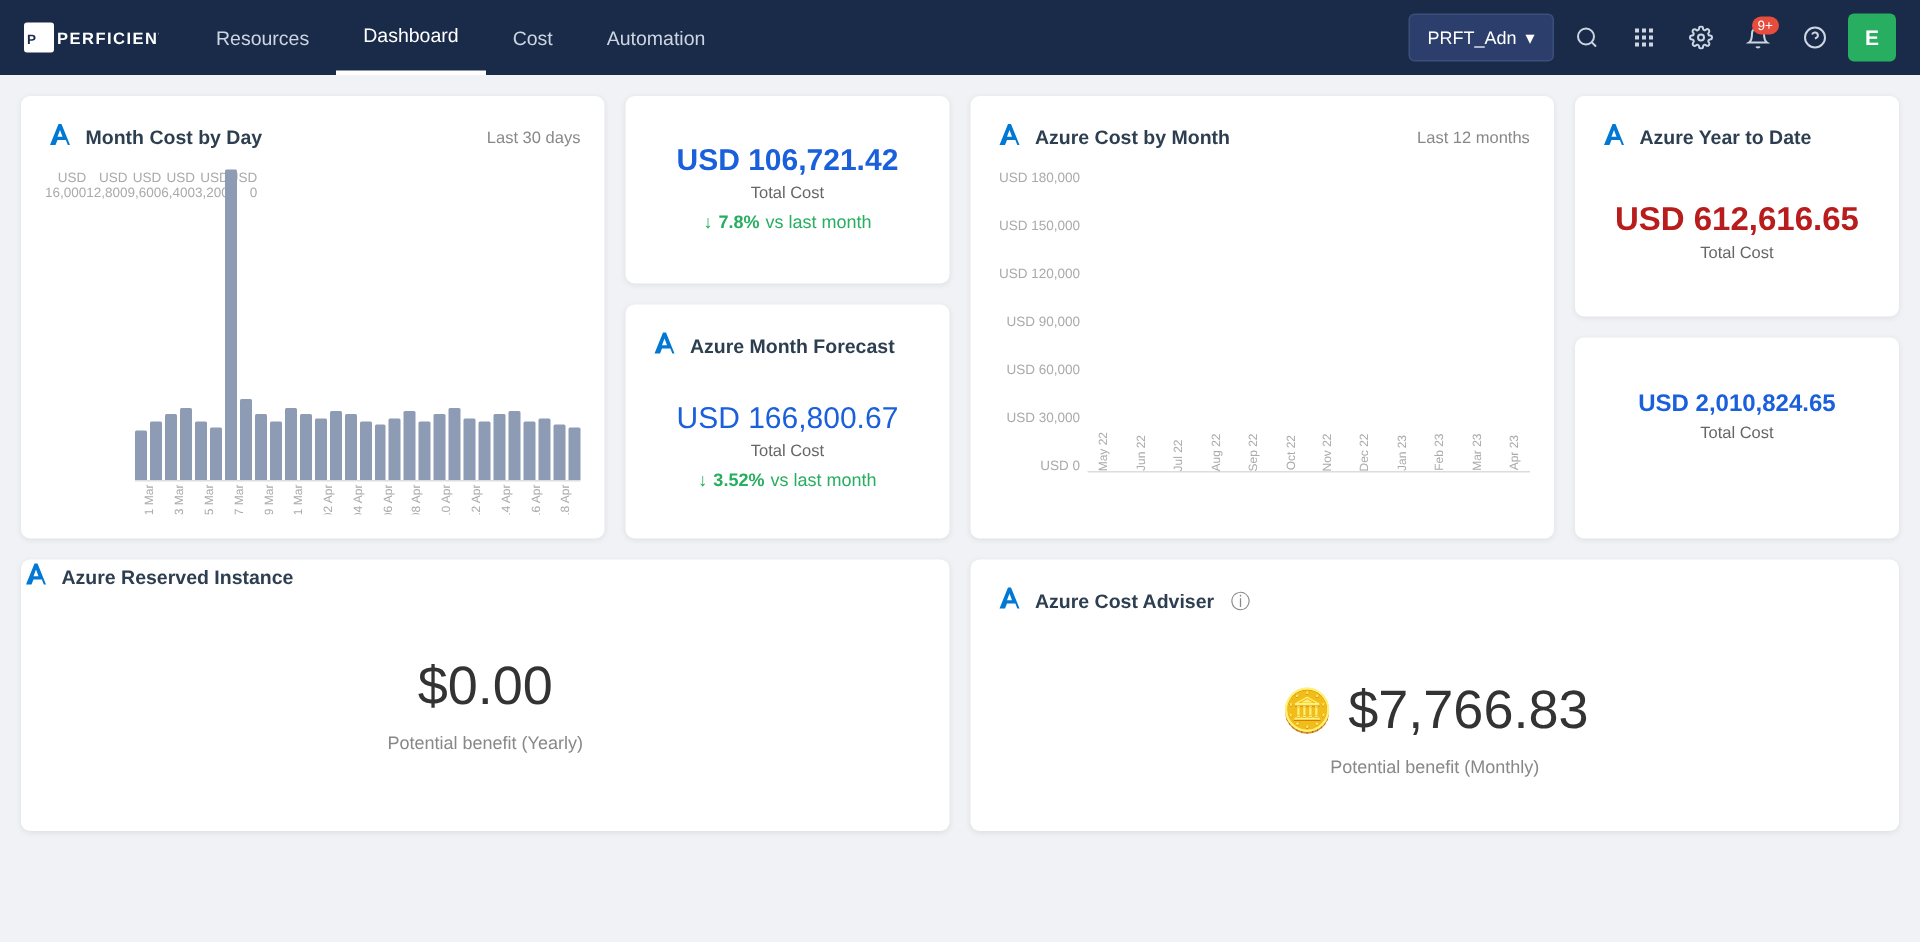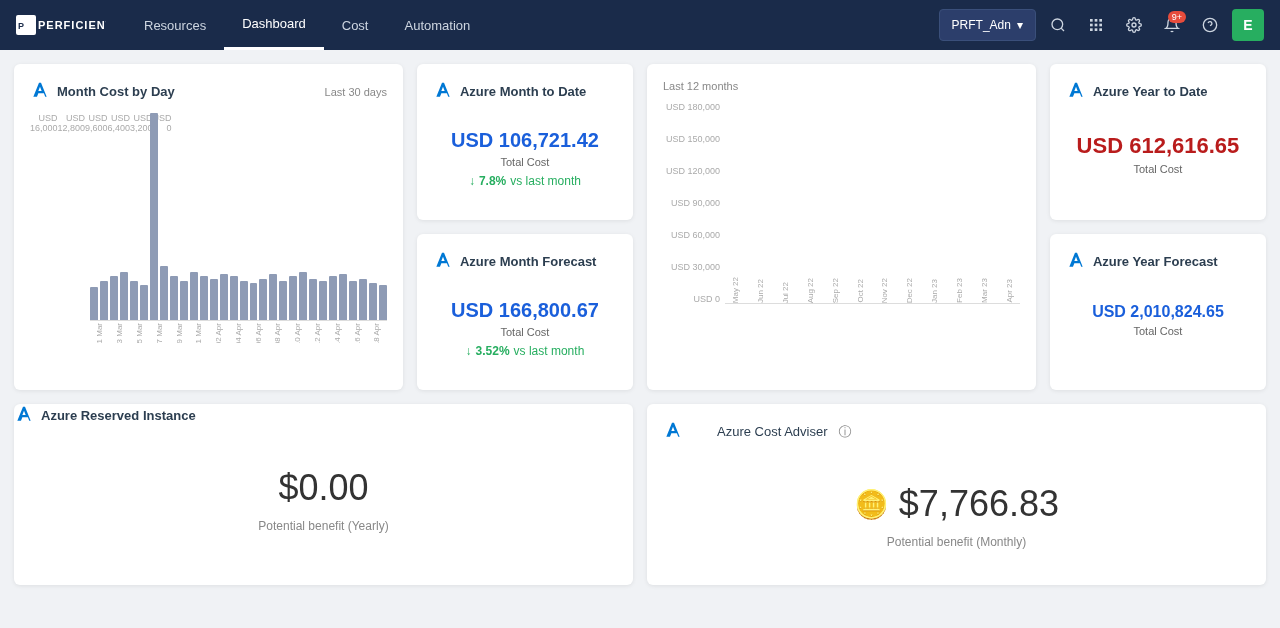--- a/index.html
+++ b/index.html
@@ -253,29 +253,20 @@
           <span style="font-size:8px;color:#aaa;writing-mode:vertical-rl;transform:rotate(180deg);white-space:nowrap;">10 Apr</span>
           <span style="font-size:8px;color:#aaa;writing-mode:vertical-rl;transform:rotate(180deg);white-space:nowrap;">12 Apr</span>
           <span style="font-size:8px;color:#aaa;writing-mode:vertical-rl;transform:rotate(180deg);white-space:nowrap;">14 Apr</span>
           <span style="font-size:8px;color:#aaa;writing-mode:vertical-rl;transform:rotate(180deg);white-space:nowrap;">16 Apr</span>
           <span style="font-size:8px;color:#aaa;writing-mode:vertical-rl;transform:rotate(180deg);white-space:nowrap;">18 Apr</span>
     </div>
   </div>
 </div>
     <div style="grid-area: 1 / 2; display: flex; flex-direction: column; gap: 14px;">
       <div class="card" style="background: rgb(255, 255, 255); border-radius: 6px; padding: 16px; box-shadow: rgba(0, 0, 0, 0.08) 0px 1px 4px; flex: 1 1 0%;">
-        <div style="display:flex;align-items:center;justify-content:space-between;margin-bottom:10px;">
-    <div style="display:flex;align-items:center;gap:7px;">
-      <span><svg width="20" height="20" viewBox="0 0 18 18" fill="none">
-                <path d="M8.1 2.4L3 15h3.3l1.2-3h5l1.2 3H15L9.9 2.4H8.1zm-.6 7.6l1.5-4 1.5 4H7.5z" fill="#0078d4"></path>
-              </svg></span>
-      <span style="font-size:13px;font-weight:600;color:#2c3e50;">Azure Month to Date</span>
-    </div>
-
-  </div>
   <div style="text-align:center;padding:16px 8px;">
     <div style="font-size:20px;font-weight:700;color:#1a5fdb;">USD 106,721.42</div>
     <div style="font-size:11px;color:#666;margin-top:4px;">Total Cost</div>
     <div style="font-size:12px;color:#27ae60;display:flex;align-items:center;justify-content:center;gap:4px;margin-top:6px;">
       <span>↓</span>
       <strong>7.8%</strong>
       <span>vs last month</span>
     </div>
   </div>
 </div>
@@ -283,32 +274,38 @@
         <div style="display:flex;align-items:center;justify-content:space-between;margin-bottom:10px;">
     <div style="display:flex;align-items:center;gap:7px;justify-content:center;">
       <span><svg width="20" height="20" viewBox="0 0 18 18" fill="none">
                 <path d="M8.1 2.4L3 15h3.3l1.2-3h5l1.2 3H15L9.9 2.4H8.1zm-.6 7.6l1.5-4 1.5 4H7.5z" fill="#0078d4"></path>
               </svg></span>
       <span style="font-size:13px;font-weight:600;color:#2c3e50;">Azure Month Forecast</span>
     </div>
 
   </div>
   <div style="text-align:center;padding:16px 8px;">
-    <div style="font-size:20px;font-weight:700;color:#1a5fdb;">USD 166,800.67</div>
+    <div style="font-size:20px;font-weight:400;color:#1a5fdb;">USD 166,800.67</div>
     <div style="font-size:11px;color:#666;margin-top:4px;">Total Cost</div>
     <div style="font-size:12px;color:#27ae60;display:flex;align-items:center;justify-content:center;gap:4px;margin-top:6px;">
       <span>↓</span>
       <strong>3.52%</strong>
       <span>vs last month</span>
     </div>
   </div>
 </div>
     </div>
     <div class="card" style="grid-area: 1 / 3; background: rgb(255, 255, 255); border-radius: 6px; padding: 16px; box-shadow: rgba(0, 0, 0, 0.08) 0px 1px 4px;">
       <div style="display:flex;align-items:center;justify-content:space-between;margin-bottom:10px;">
+    <div style="display:flex;align-items:center;gap:7px;">
+      <span><svg width="20" height="20" viewBox="0 0 18 18" fill="none">
+              <path d="M8.1 2.4L3 15h3.3l1.2-3h5l1.2 3H15L9.9 2.4H8.1zm-.6 7.6l1.5-4 1.5 4H7.5z" fill="#0078d4"></path>
+            </svg></span>
+      <span style="font-size:13px;font-weight:600;color:#2c3e50;">Azure Cost by Month</span>
+    </div>
     <span style="font-size:11px;color:#888;">Last 12 months</span>
   </div>
   <div style="position:relative;height:230px;">
     <div style="position:absolute;left:0;top:0;bottom:28px;width:60px;display:flex;flex-direction:column;justify-content:space-between;font-size:9px;color:#aaa;text-align:right;padding-right:3px;">
       <span>USD 180,000</span>
           <span>USD 150,000</span>
           <span>USD 120,000</span>
           <span>USD 90,000</span>
           <span>USD 60,000</span>
           <span>USD 30,000</span>
@@ -376,29 +373,20 @@
       <span style="font-size:13px;font-weight:600;color:#2c3e50;">Azure Year to Date</span>
     </div>
 
   </div>
   <div style="text-align:center;padding:20px 8px;">
     <div style="font-size:22px;font-weight:700;color:#b91c1c;">USD 612,616.65</div>
     <div style="font-size:11px;color:#666;margin-top:4px;">Total Cost</div>
   </div>
 </div>
       <div style="background: rgb(255, 255, 255); border-radius: 6px; padding: 16px; box-shadow: rgba(0, 0, 0, 0.08) 0px 1px 4px; flex: 1 1 0%;">
-        <div style="display:flex;align-items:center;justify-content:space-between;margin-bottom:10px;">
-    <div style="display:flex;align-items:center;gap:7px;">
-      <span><svg width="20" height="20" viewBox="0 0 18 18" fill="none">
-                <path d="M8.1 2.4L3 15h3.3l1.2-3h5l1.2 3H15L9.9 2.4H8.1zm-.6 7.6l1.5-4 1.5 4H7.5z" fill="#0078d4"></path>
-              </svg></span>
-      <span style="font-size:13px;font-weight:600;color:#2c3e50;">Azure Year Forecast</span>
-    </div>
-
-  </div>
   <div style="text-align:center;padding:20px 8px;">
     <div style="font-size:16px;font-weight:700;color:#1a5fdb;">USD 2,010,824.65</div>
     <div style="font-size:11px;color:#666;margin-top:4px;">Total Cost</div>
   </div>
 </div>
     </div>
     <div style="grid-area: 2 / 1 / auto / 3; background: rgb(255, 255, 255); border-radius: 6px; padding: 0; box-shadow: rgba(0, 0, 0, 0.08) 0px 1px 4px;">
       <div style="display:flex;align-items:center;justify-content:space-between;margin-bottom:10px;">
     <div style="display:flex;align-items:center;gap:7px;">
       <span><svg width="20" height="20" viewBox="0 0 18 18" fill="none">
@@ -412,21 +400,21 @@
     <div style="font-size:36px;font-weight:300;color:#333;">$0.00</div>
     <div style="font-size:12px;color:#888;margin-top:10px;">Potential benefit (Yearly)</div>
   </div>
 </div>
     <div style="grid-area: 2 / 3 / auto / 5; background: rgb(255, 255, 255); border-radius: 6px; padding: 16px; box-shadow: rgba(0, 0, 0, 0.08) 0px 1px 4px;">
       <div style="display:flex;align-items:center;justify-content:space-between;margin-bottom:10px;">
     <div style="display:flex;align-items:center;gap:7px;">
       <span><svg width="20" height="20" viewBox="0 0 18 18" fill="none">
               <path d="M8.1 2.4L3 15h3.3l1.2-3h5l1.2 3H15L9.9 2.4H8.1zm-.6 7.6l1.5-4 1.5 4H7.5z" fill="#0078d4"></path>
             </svg></span>
-      <span style="font-size:13px;font-weight:400;color:#2c3e50;margin-left:27px;">Azure Cost Adviser</span>
+      <span style="font-size:13px;font-weight:700;color:#2c3e50;">Azure Cost Adviser</span>
       <span style="color:#888;cursor:pointer;font-size:13px;margin-left:4px;">ⓘ</span>
     </div>
   </div>
   <div style="text-align:center;padding:30px 0 20px;">
     <div style="display:flex;align-items:center;justify-content:center;gap:10px;">
       <span style="font-size:28px;">🪙</span>
       <span style="font-size:36px;font-weight:300;color:#333;">$7,766.83</span>
     </div>
     <div style="font-size:12px;color:#888;margin-top:10px;">Potential benefit (Monthly)</div>
   </div>

